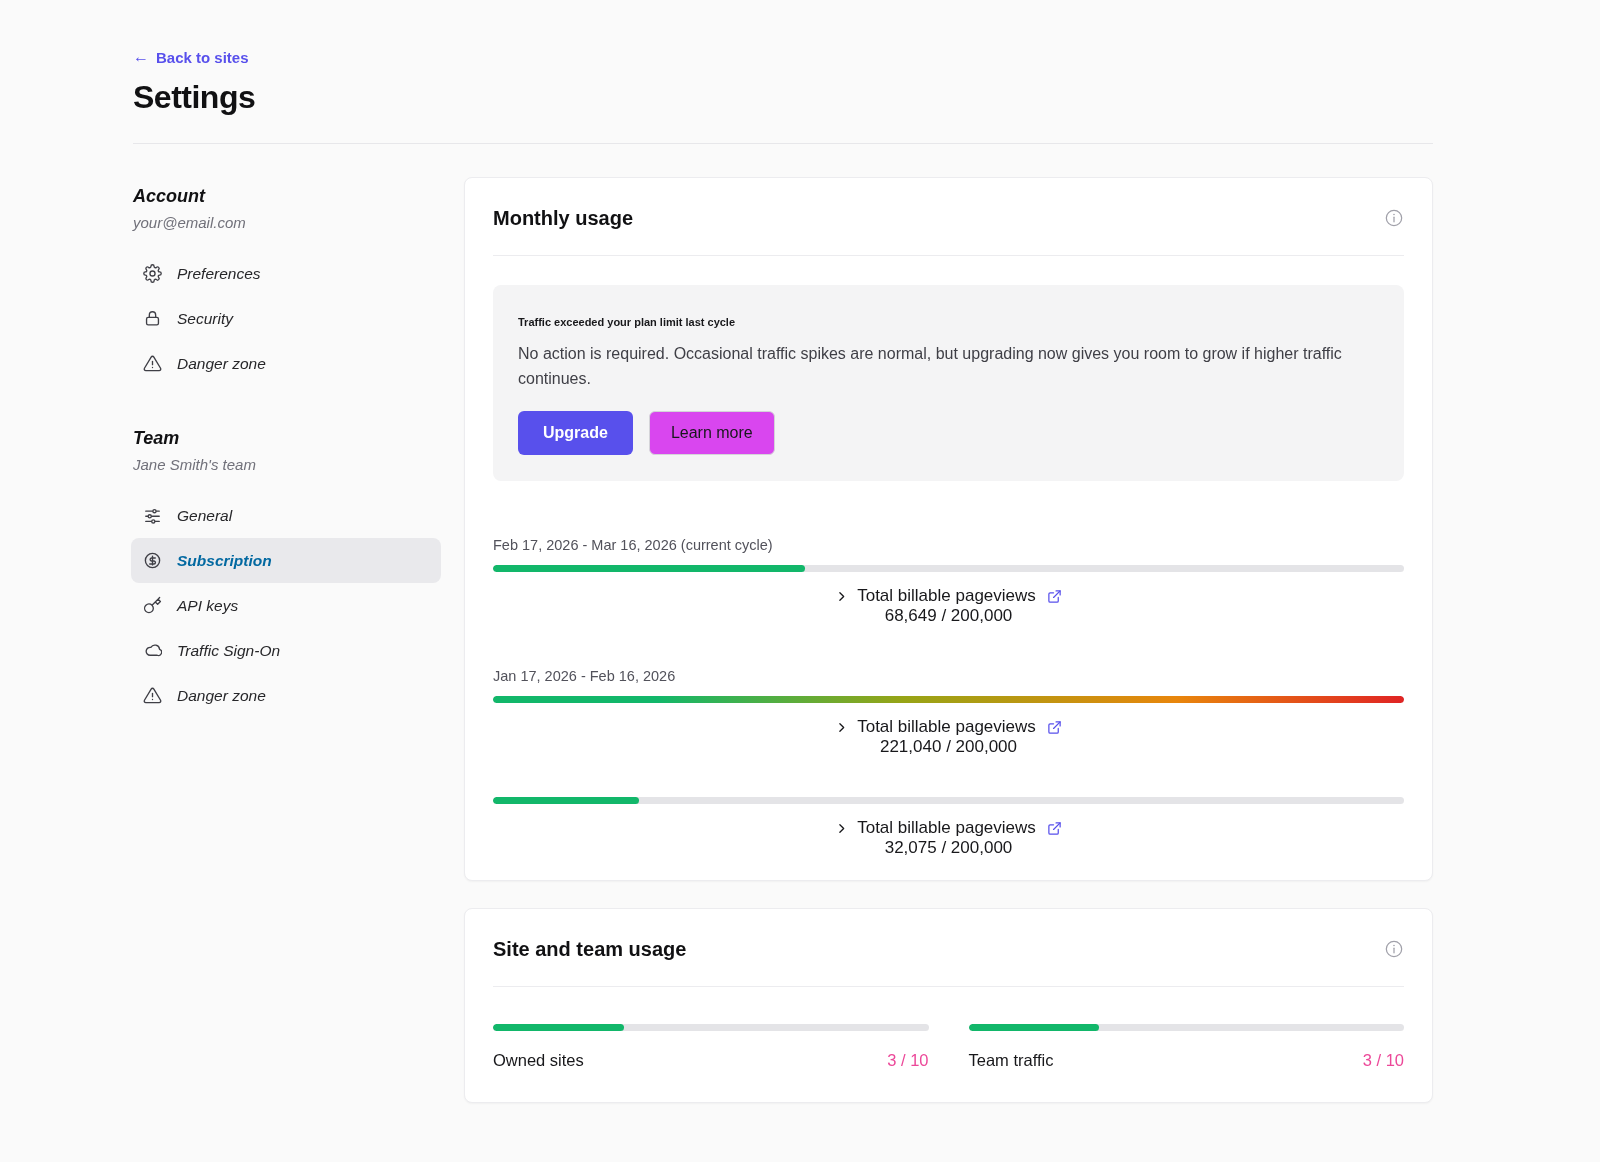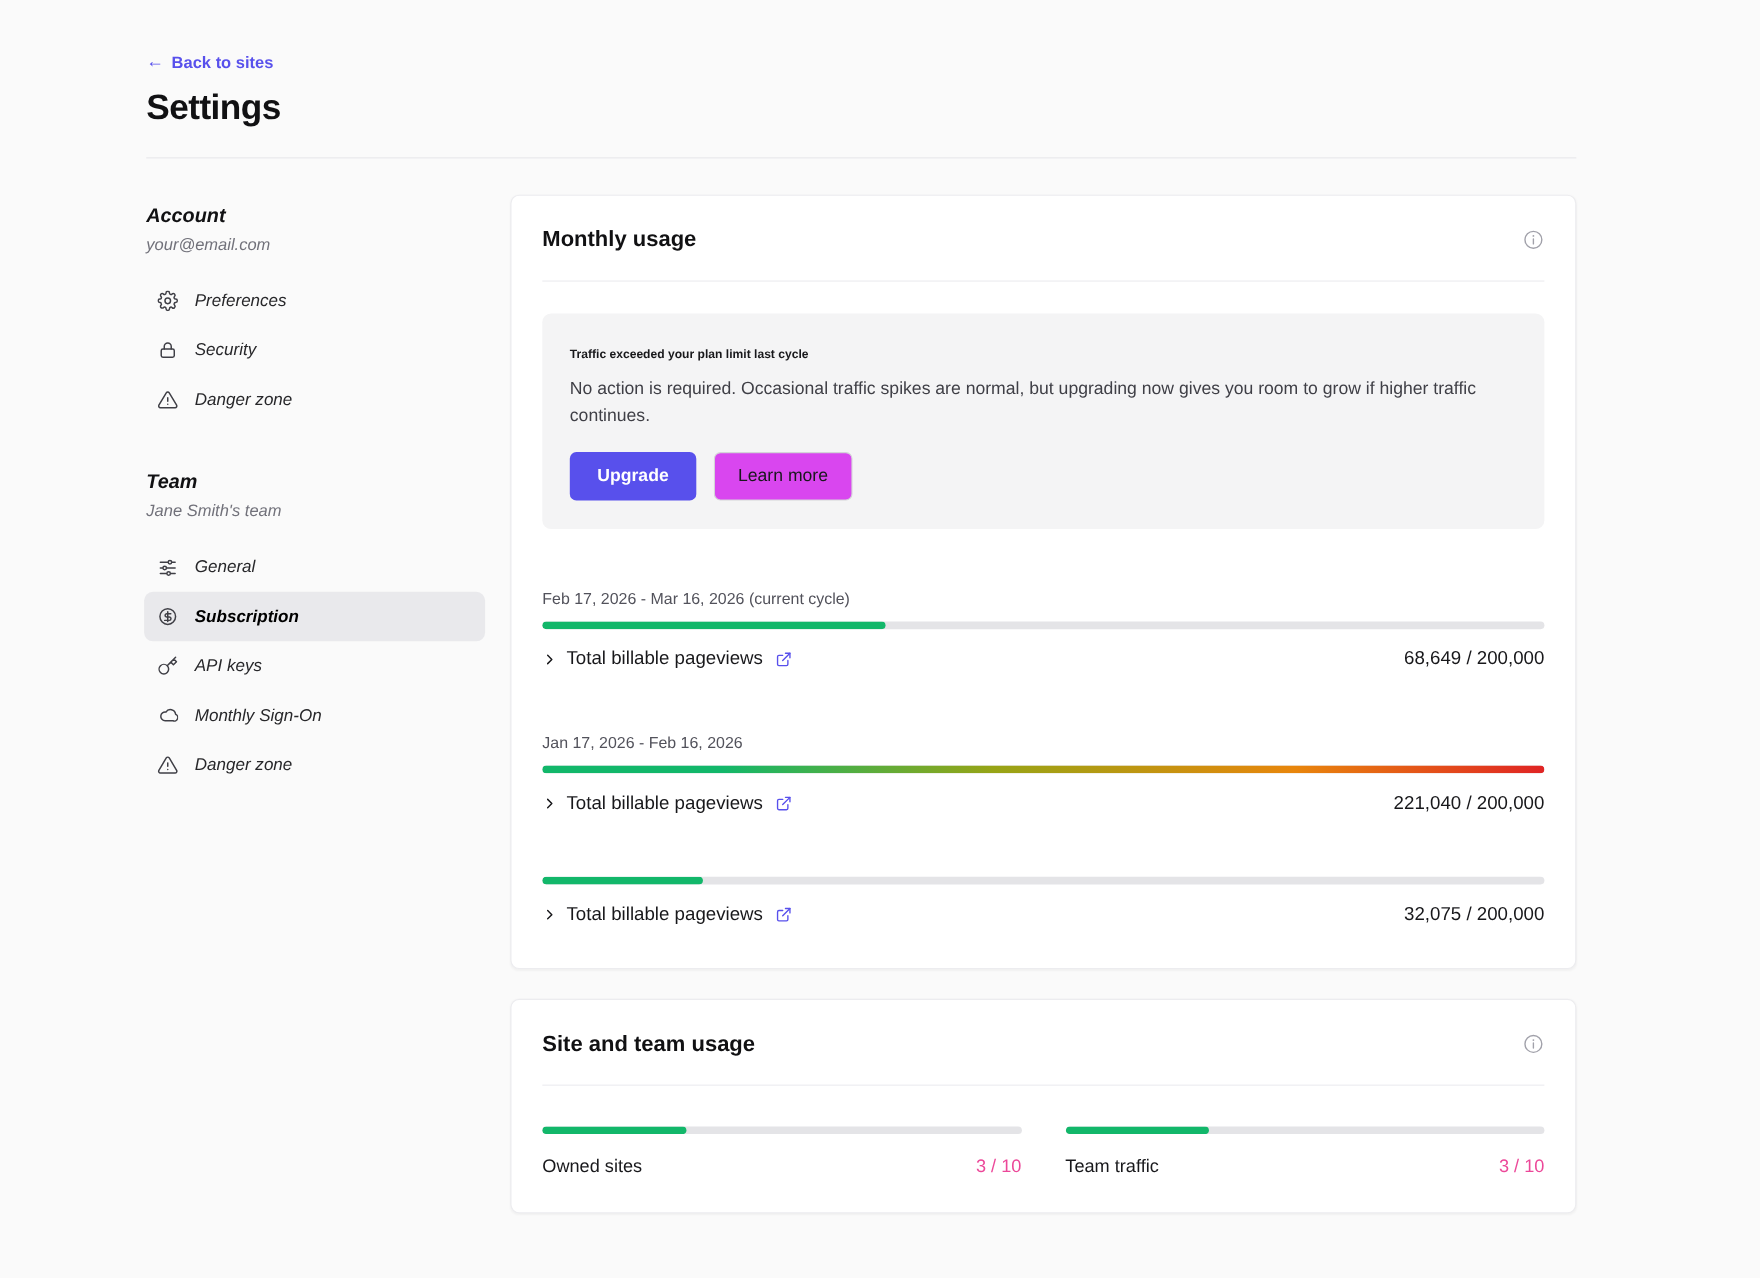--- a/index.html
+++ b/index.html
@@ -39,21 +39,21 @@
   
   .side-heading { margin: 0; font-size: 18px; font-weight: 700; line-height: 24px; color: #111113; }
   .side-sub { margin-top: 4px; font-size: 15px; line-height: 21px; color: #71717a; }
   .side-nav { margin-top: 18px; }
   .nav-item {
     display: flex; align-items: center; gap: 15px;
     height: 45px; padding: 0 12px; margin: 0 -2px;
     border-radius: 8px; cursor: pointer;
     font-size: 15.5px; font-weight: 500; color: #27272a;
   }
-  .nav-item.active { background: #e9e9ec; font-weight: 700; color: #000000; }
+  .nav-item.active { background: #e9e9ec; font-weight: 700; color: #0369a1; }
   .nav-icon { width: 19px; height: 19px; display: inline-flex; color: #3f3f46; flex-shrink: 0; }
   .nav-icon svg { width: 100%; height: 100%; }
   .sidebar-section.team { margin-top: 40px; }
 
   
   .card {
     background: #ffffff;
     border: 1px solid #ececef;
     border-radius: 8px;
     box-shadow: 0 1px 2px rgba(0,0,0,0.04);
@@ -87,21 +87,21 @@
   .meter { height: 7px; background: var(--track, #e4e4e7); border-radius: 5px; margin-top: 10px; overflow: hidden; }
   .meter-fill { height: 100%; width: 0; background: var(--success, #12b76a); border-radius: 5px; }
   .meter-fill.over {
     background: linear-gradient(90deg,
       var(--success, #12b76a) 0%,
       var(--success, #12b76a) 18%,
       var(--olive, #97a416) 45%,
       var(--orange, #e8860c) 75%,
       var(--red, #e02424) 100%);
   }
-  .cycle-row { display: flex; justify-content: space-between; align-items: center; margin-top: 14px; height: 26px; }
+  .cycle-row { display: flex; justify-content: space-between; align-items: center; margin-top: 14px; height: 26px; flex-direction: column; }
   .cycle-left { display: flex; align-items: center; gap: 9px; cursor: pointer; }
   .chevron-icon { width: 13px; height: 13px; display: inline-flex; color: #18181b; }
   .chevron-icon svg { width: 100%; height: 100%; }
   .cycle-label { font-size: 17px; font-weight: 500; color: #18181b; }
   .external-icon { width: 15px; height: 15px; display: inline-flex; color: var(--accent, #5850ec); margin-left: 2px; cursor: pointer; }
   .external-icon svg { width: 100%; height: 100%; }
   .cycle-value { font-size: 17px; color: #18181b; }
 
   
   .card.site-team { padding-bottom: 30px; }
@@ -201,21 +201,21 @@
                 </svg>
             </span>
             <span class="nav-label">API keys</span>
           </div>
           <div class="nav-item">
             <span class="nav-icon">
               <svg viewBox="0 0 24 24" fill="none" stroke="currentColor" stroke-width="1.7" stroke-linecap="round" stroke-linejoin="round">
                   <path d="M18 18H9a5 5 0 1 1 .9-9.92A6 6 0 0 1 21 10.5 3.75 3.75 0 0 1 18 18z"></path>
                 </svg>
             </span>
-            <span class="nav-label">Monthly Sign-On</span>
+            <span class="nav-label">Traffic Sign-On</span>
           </div>
           <div class="nav-item">
             <span class="nav-icon">
               <svg viewBox="0 0 24 24" fill="none" stroke="currentColor" stroke-width="1.7" stroke-linecap="round" stroke-linejoin="round">
                   <path d="M10.29 3.86 1.82 18a2 2 0 0 0 1.71 3h16.94a2 2 0 0 0 1.71-3L13.71 3.86a2 2 0 0 0-3.42 0z"></path>
                   <line x1="12" y1="9.5" x2="12" y2="13.5"></line>
                   <line x1="12" y1="17" x2="12.01" y2="17"></line>
                 </svg>
             </span>
             <span class="nav-label">Danger zone</span>

